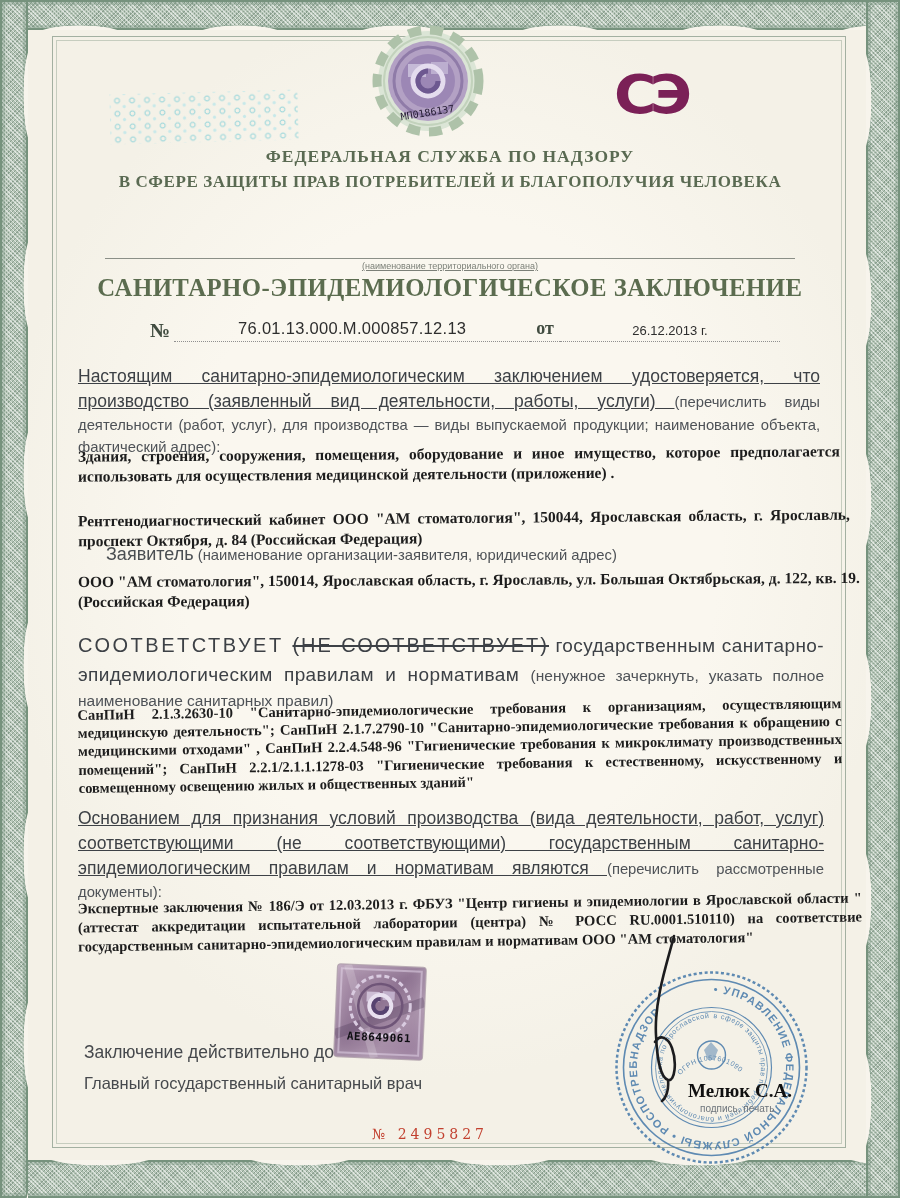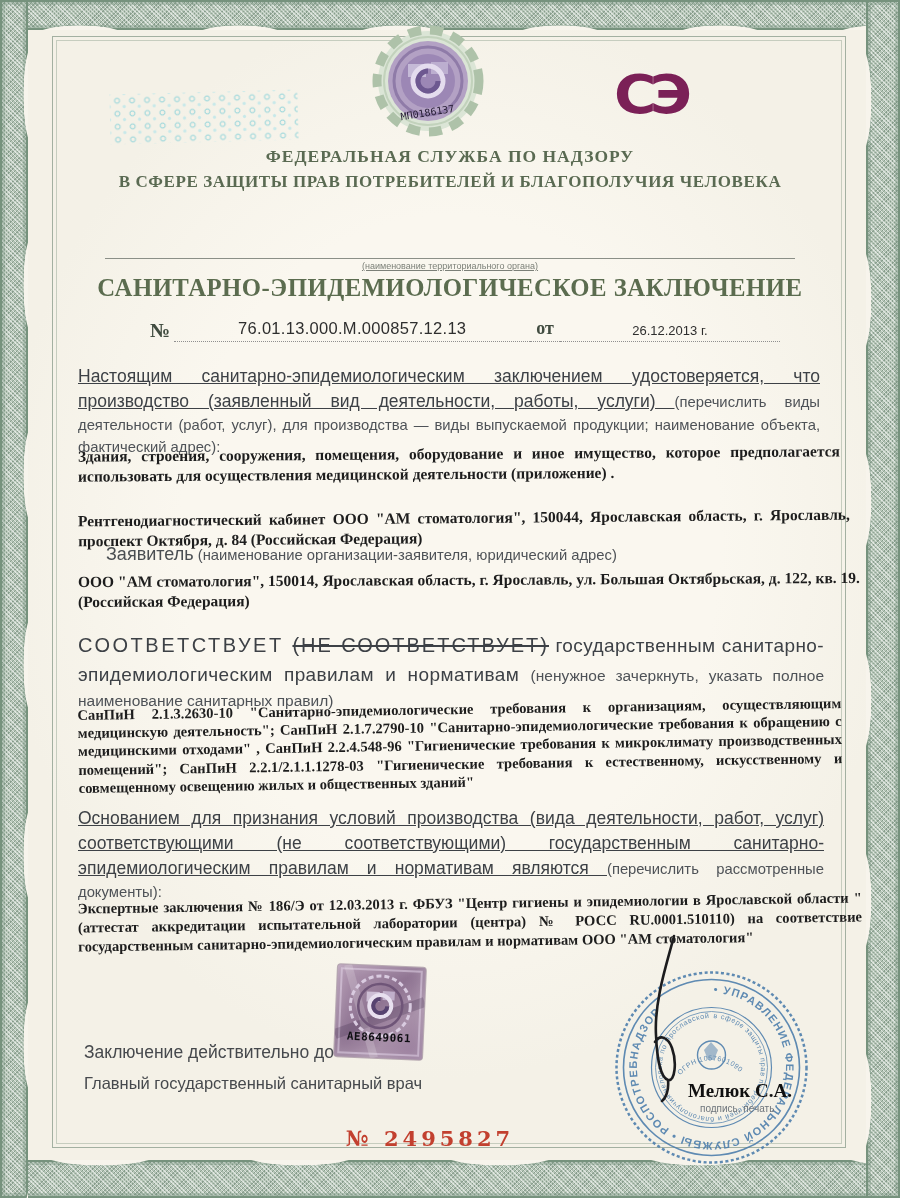--- a/index.html
+++ b/index.html
@@ -90,21 +90,21 @@
     box-shadow:0 0 0 1px rgba(90,60,95,.4), inset 0 0 14px rgba(255,255,255,.25);}
   .sticker svg{position:absolute;inset:0;}
   .sticker .code{position:absolute;left:0;right:0;bottom:14px;text-align:center;
     font-family:"DejaVu Sans Mono",monospace;font-size:11px;font-weight:bold;color:#0e0e12;letter-spacing:.5px;}
   .seal{position:absolute;left:604px;top:960px;opacity:.88;}
   .signer-name{position:absolute;left:688px;top:1080px;font-family:"Liberation Serif",serif;
     font-weight:bold;font-size:19px;color:#101010;z-index:5;}
   .sign-caption{position:absolute;left:700px;top:1103px;font-size:10px;color:#6d747b;z-index:5;text-align:center;}
   .signature{position:absolute;left:628px;top:930px;z-index:6;}
   .serial{position:absolute;left:50%;top:1126px;transform:translateX(-50%);margin-left:-20px;
-    font-family:"DejaVu Serif","Liberation Serif",serif;font-weight:bold;font-size:21px;
+    font-family:"DejaVu Serif","Liberation Serif",serif;font-weight:normal;font-size:14px;
     color:#c2402f;letter-spacing:4px;}
 </style>
 </head>
 <body>
 
 <div class="page">
 
   <div class="gb b-top"></div>
   <div class="gb b-bottom"></div>
   <div class="gb b-left"></div>

